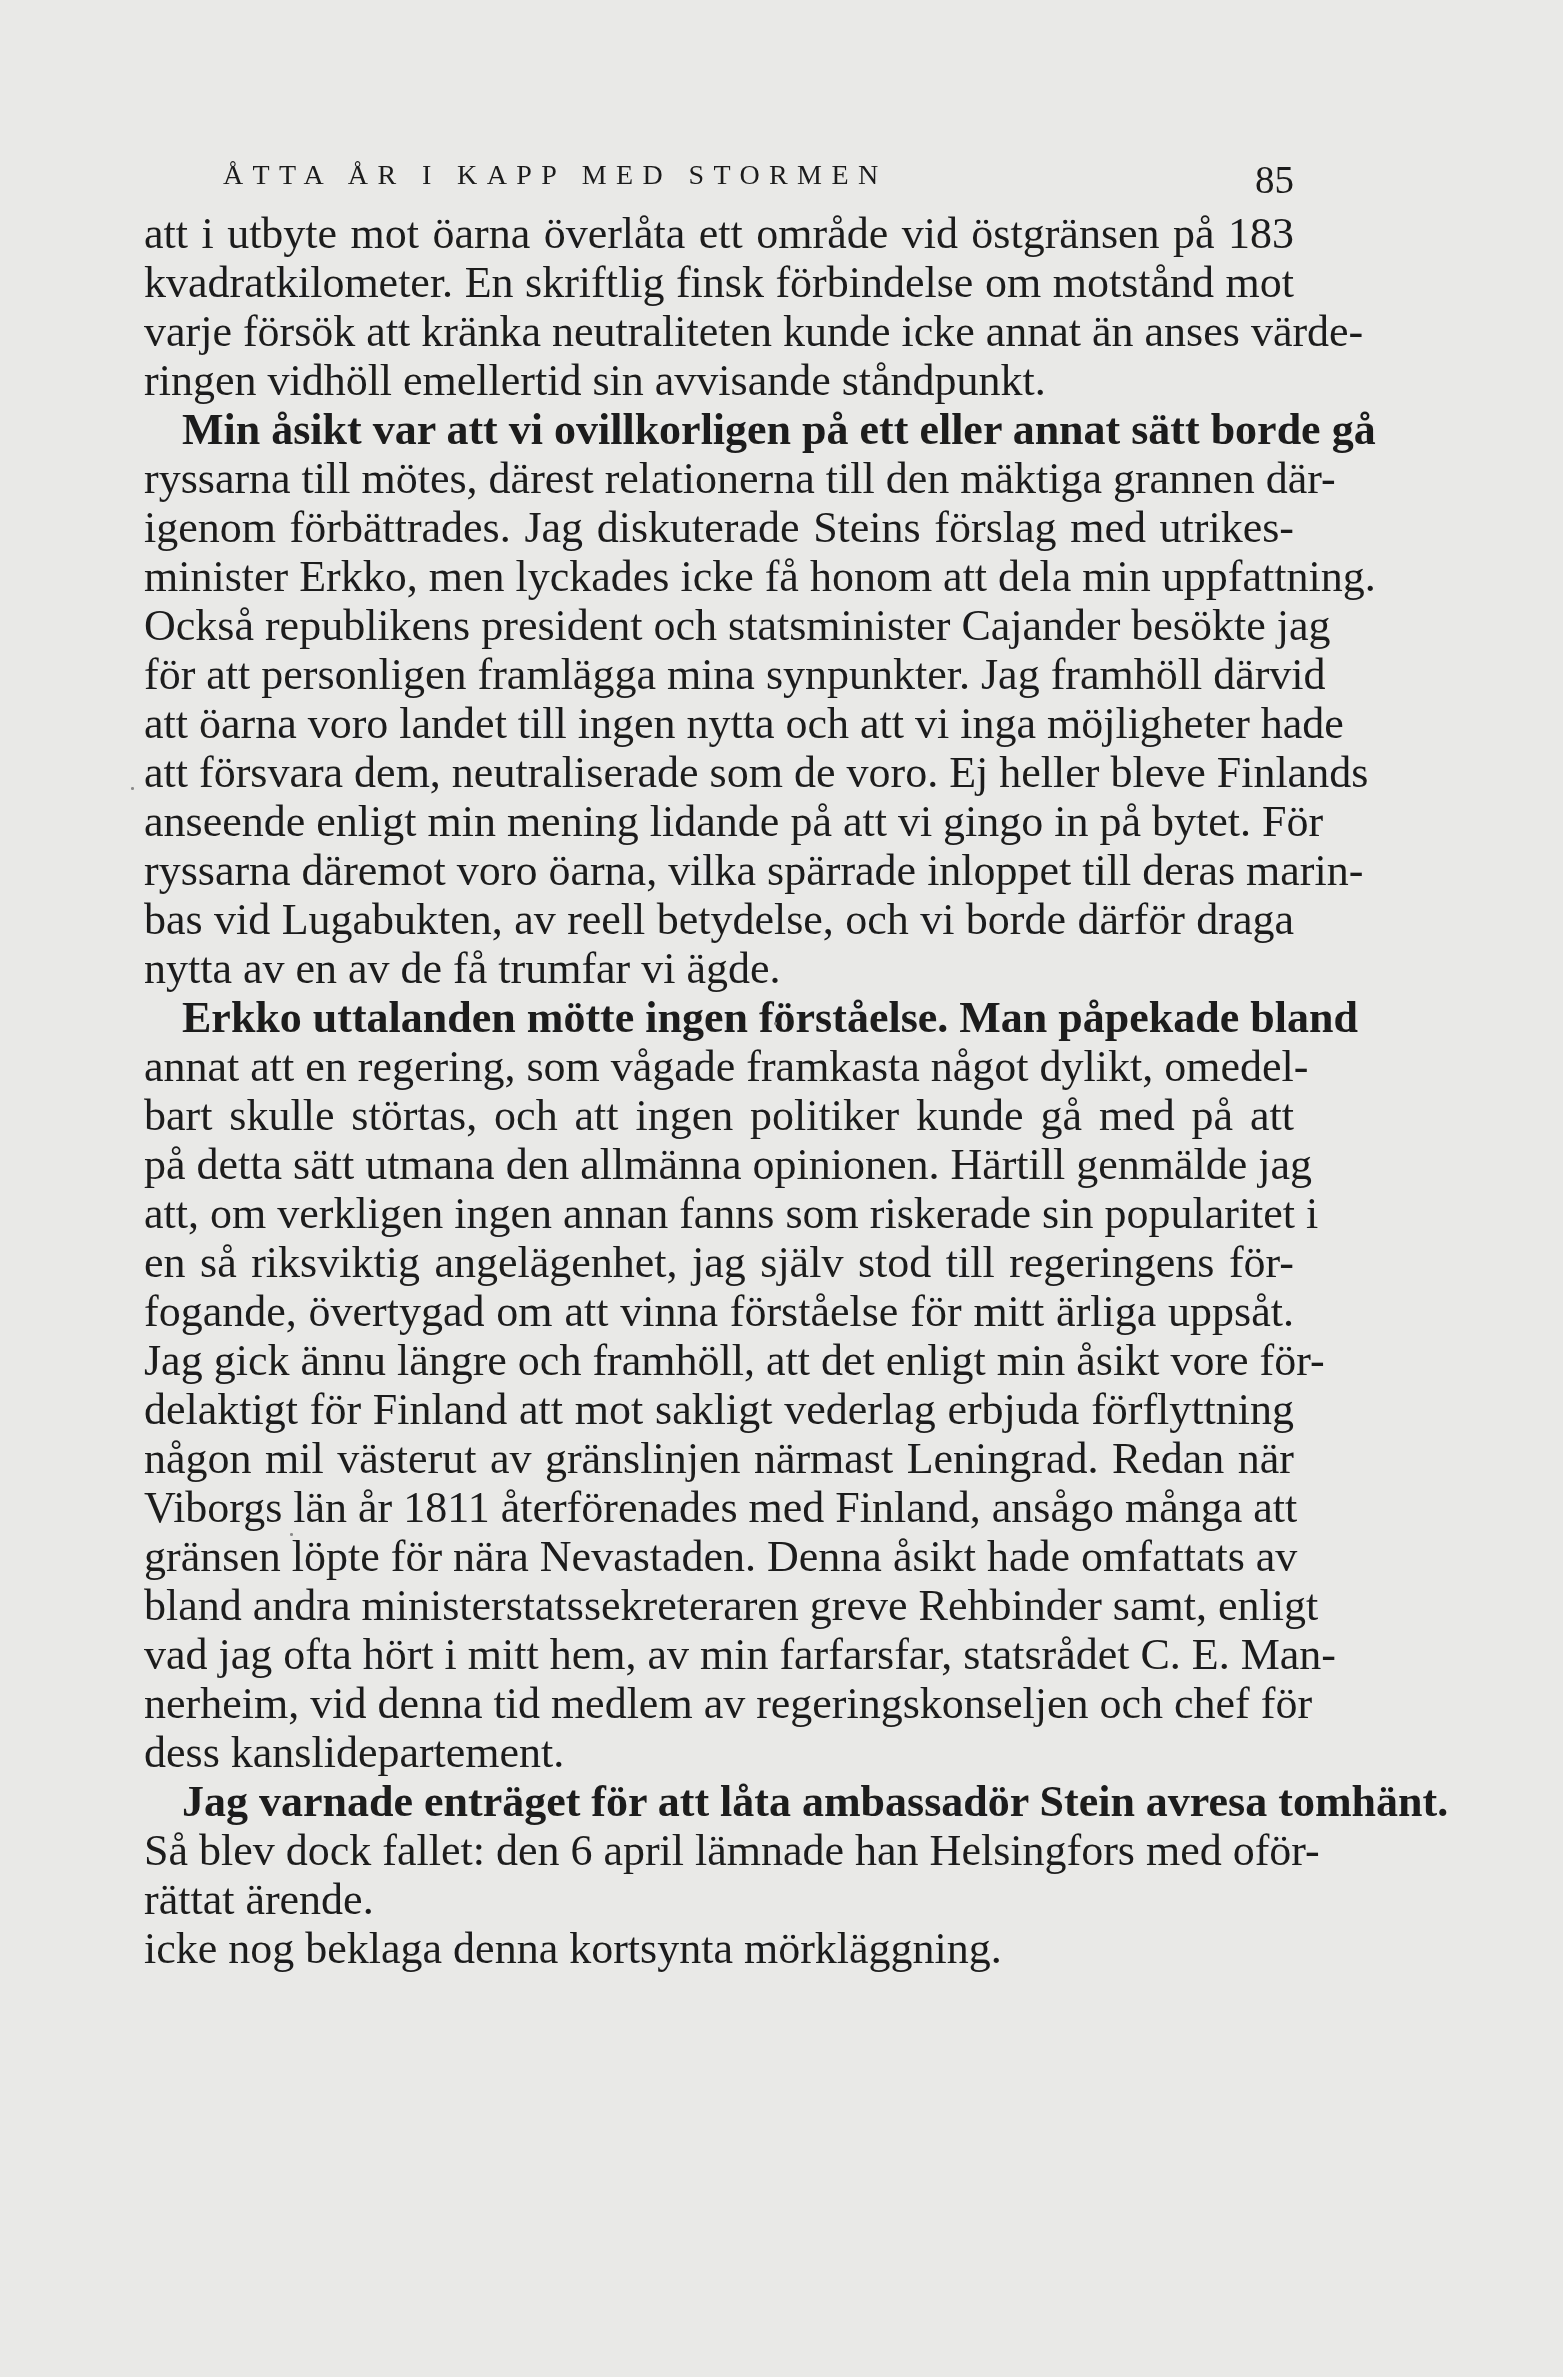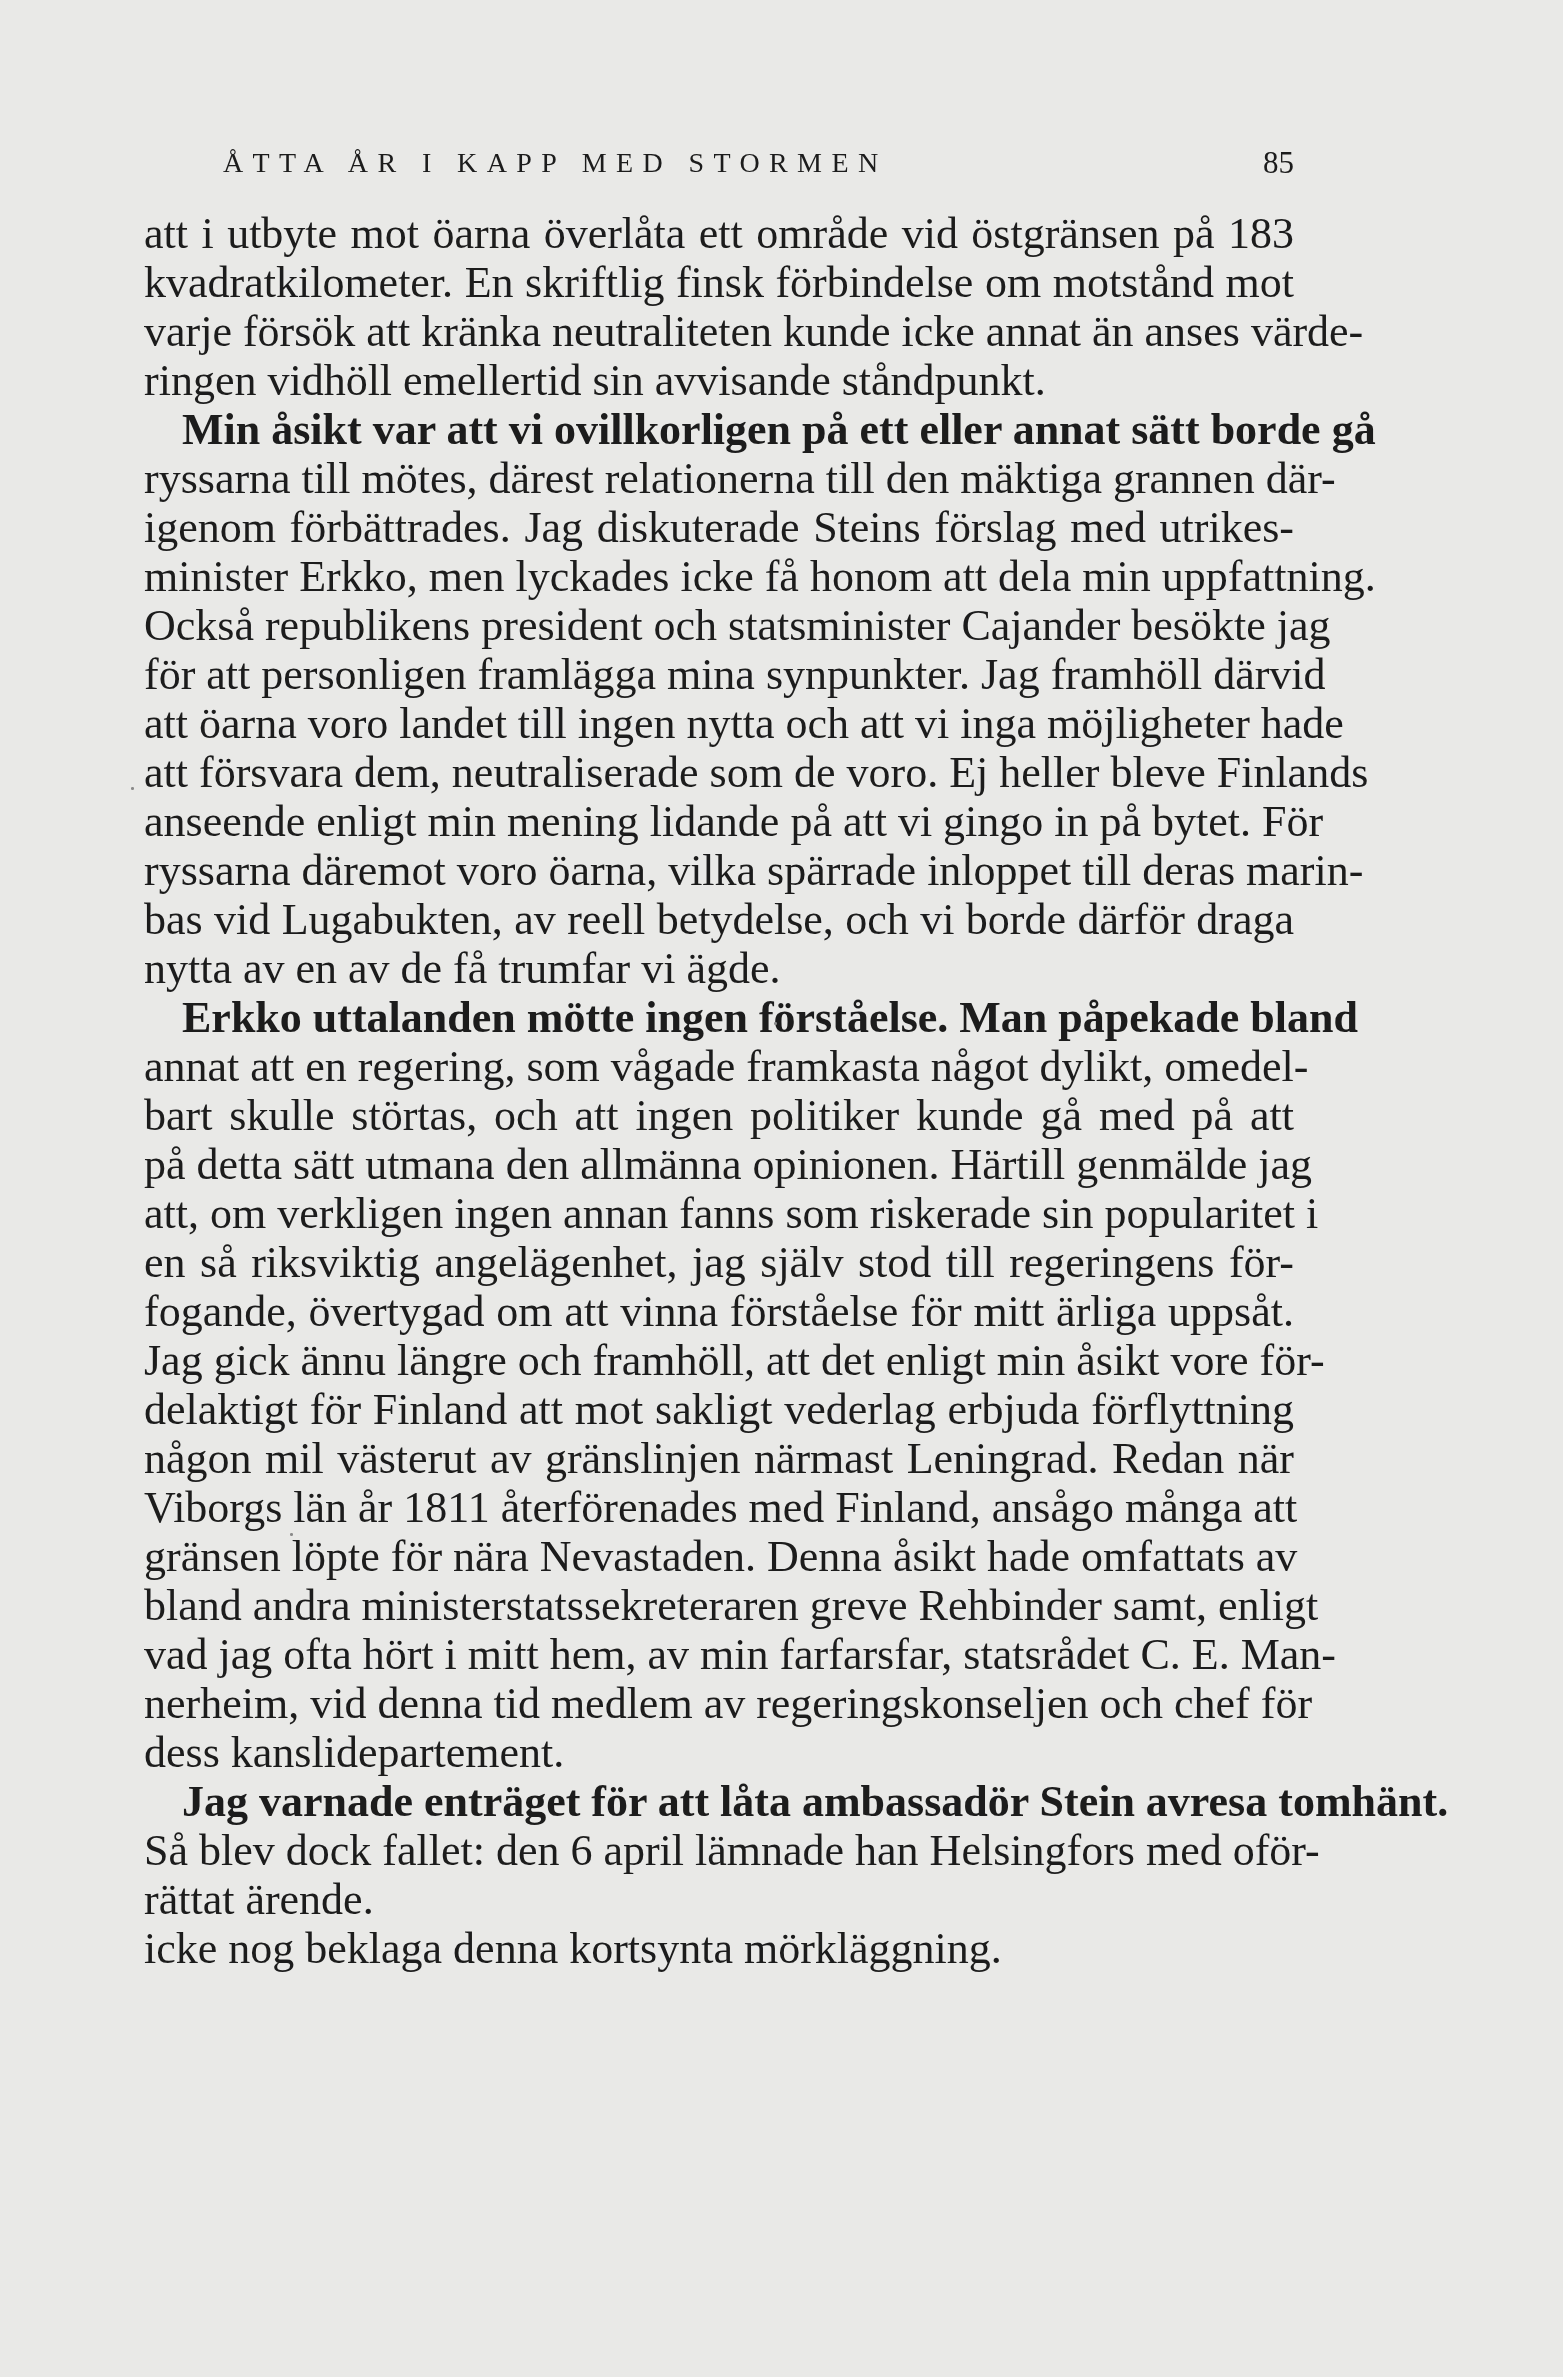--- a/index.html
+++ b/index.html
@@ -6,28 +6,28 @@
   body {
     width: 1564px; height: 2377px;
     background: #e9e9e7;
     position: relative;
     overflow: hidden;
     font-family: "Liberation Serif", "DejaVu Serif", serif;
     color: #1c1c1c;
   }
   .page { position: absolute; left: 0; top: 0; width: 1564px; height: 2377px; }
   .running-head {
-    position: absolute; left: 144px; top: 143px; width: 1150px; height: 45px;
+    position: absolute; left: 144px; top: 155px; width: 1150px; height: 45px;
   }
   .running-title {
     position: absolute; left: 79px; top: 3.6px;
     font-size: 28px; letter-spacing: 9.4px; white-space: nowrap;
   }
   .page-number {
-    position: absolute; right: 0; top: 1.8px; font-size: 31px;
+    position: absolute; right: 0; top: 1.8px; font-size: 39px;
   }
   .body-text {
     position: absolute; left: 144px; top: 209px; width: 1150px;
   }
   .line {
     display: block; height: 49px; line-height: 49px;
     font-size: 44px; white-space: nowrap;
     text-align: justify; text-align-last: justify;
   }
   .line.last { text-align-last: left; }

